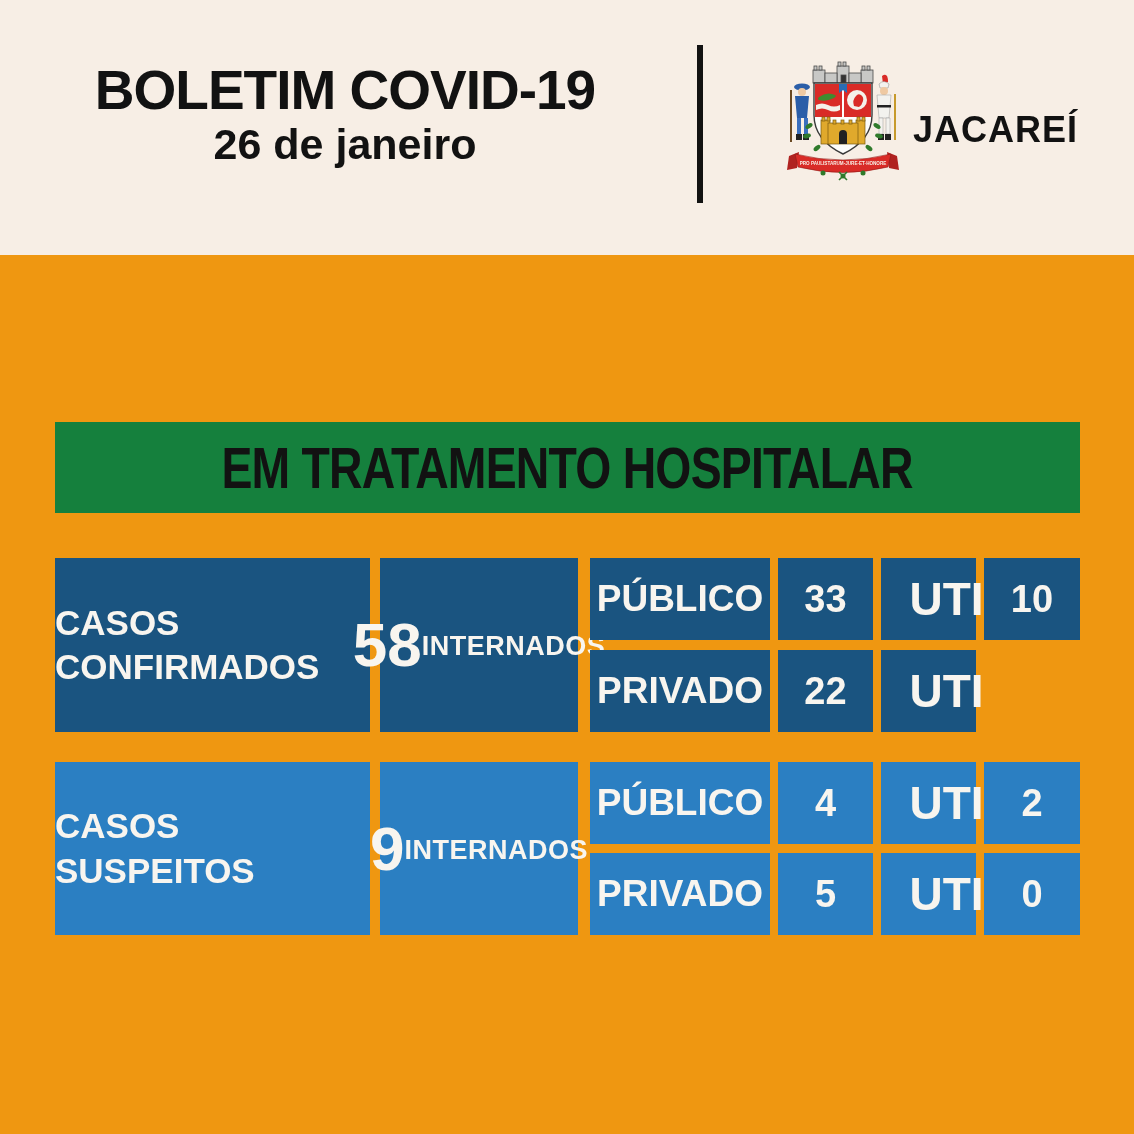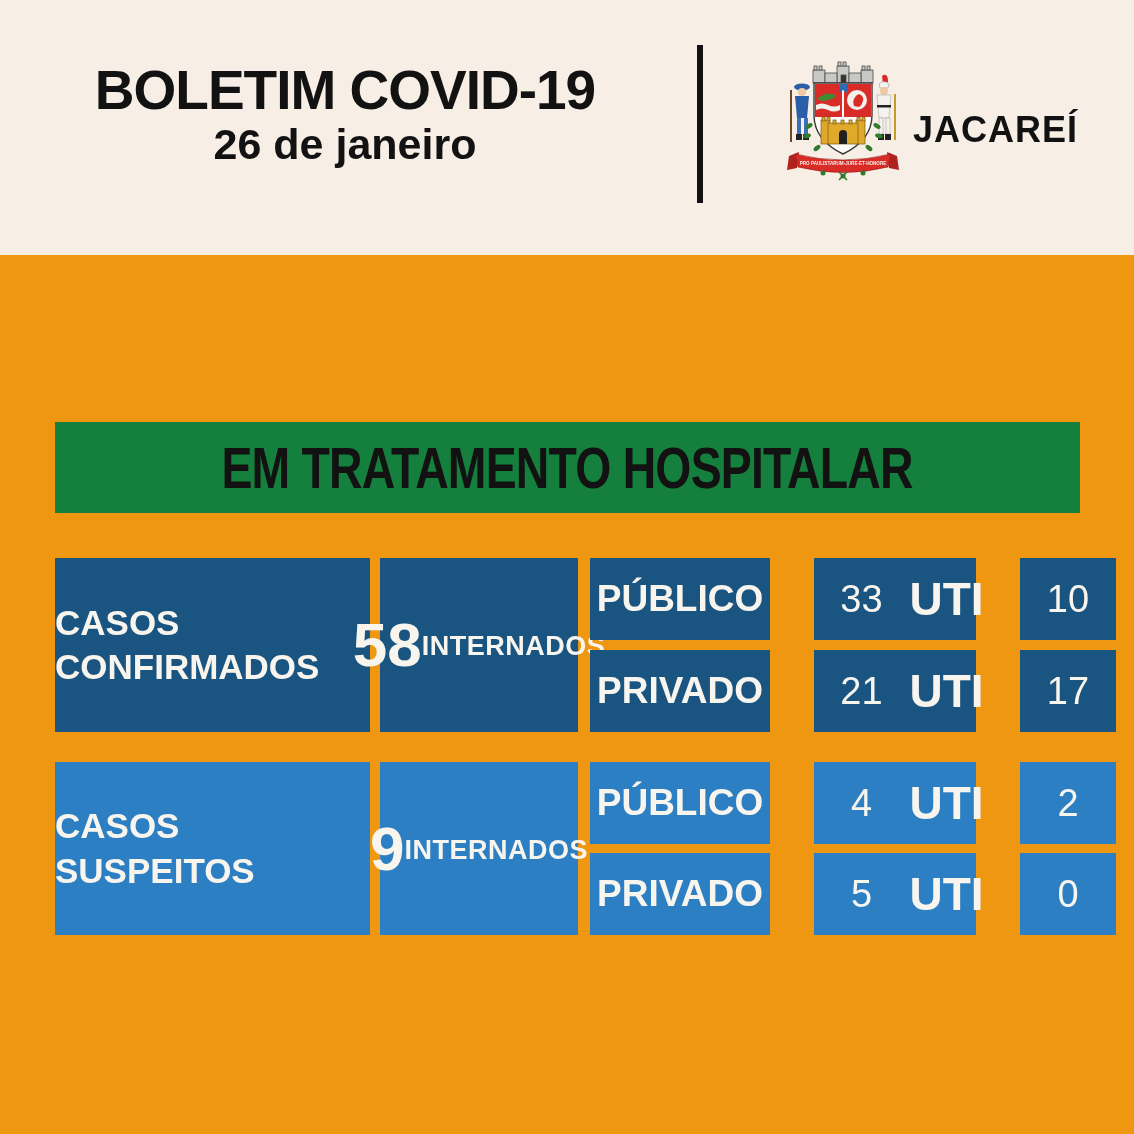--- a/index.html
+++ b/index.html
@@ -48,21 +48,21 @@
   }
   .c-blue { background:#1A5480; }
   .s-blue { background:#2B7FC2; }
   .box-label { flex-direction:column; align-items:flex-start; justify-content:center;
     text-align:left; }
   .box-label .ln { font-size:35px; font-weight:700; line-height:1.26; }
   .box-total { flex-direction:row; }
   .total-num { font-size:62px; font-weight:800; line-height:1.0; }
   .total-lbl { font-size:27px; font-weight:700; letter-spacing:0.5px; margin-top:3px; }
   .cell-type { font-size:37px; font-weight:700; }
-  .cell-count { font-size:38px; font-weight:400;margin-left:36px; }
+  .cell-count { font-size:38px; font-weight:700; }
   .cell-uti { font-size:46px; font-weight:800;padding-left:36px; }
   
   .lab-c  { left:55px;  top:558px; width:315px; height:174px; }
   .tot-c  { left:380px; top:558px; width:198px; height:174px; }
   .r1c { top:558px; height:82px; }
   .r2c { top:650px; height:82px; }
   
   .lab-s  { left:55px;  top:762px; width:315px; height:173px; }
   .tot-s  { left:380px; top:762px; width:198px; height:173px; }
   .r1s { top:762px; height:82px; }
@@ -194,23 +194,22 @@
     <span class="total-num">58</span>
     <span class="total-lbl">INTERNADOS</span>
   </div>
 
   <div class="box c-blue r1c col-type cell-type">PÚBLICO</div>
   <div class="box c-blue r1c col-count cell-count">33</div>
   <div class="box c-blue r1c col-uti cell-uti">UTI</div>
   <div class="box c-blue r1c col-uticount cell-count">10</div>
 
   <div class="box c-blue r2c col-type cell-type">PRIVADO</div>
-  <div class="box c-blue r2c col-count cell-count">21</div>
+  <div class="box c-blue r2c col-count cell-count">22</div>
   <div class="box c-blue r2c col-uti cell-uti">UTI</div>
-  <div class="box c-blue r2c col-uticount cell-count">17</div>
 
   <div class="box s-blue box-label lab-s">
     <span class="ln">CASOS</span>
     <span class="ln">SUSPEITOS</span>
   </div>
   <div class="box s-blue box-total tot-s">
     <span class="total-num">9</span>
     <span class="total-lbl">INTERNADOS</span>
   </div>
 

